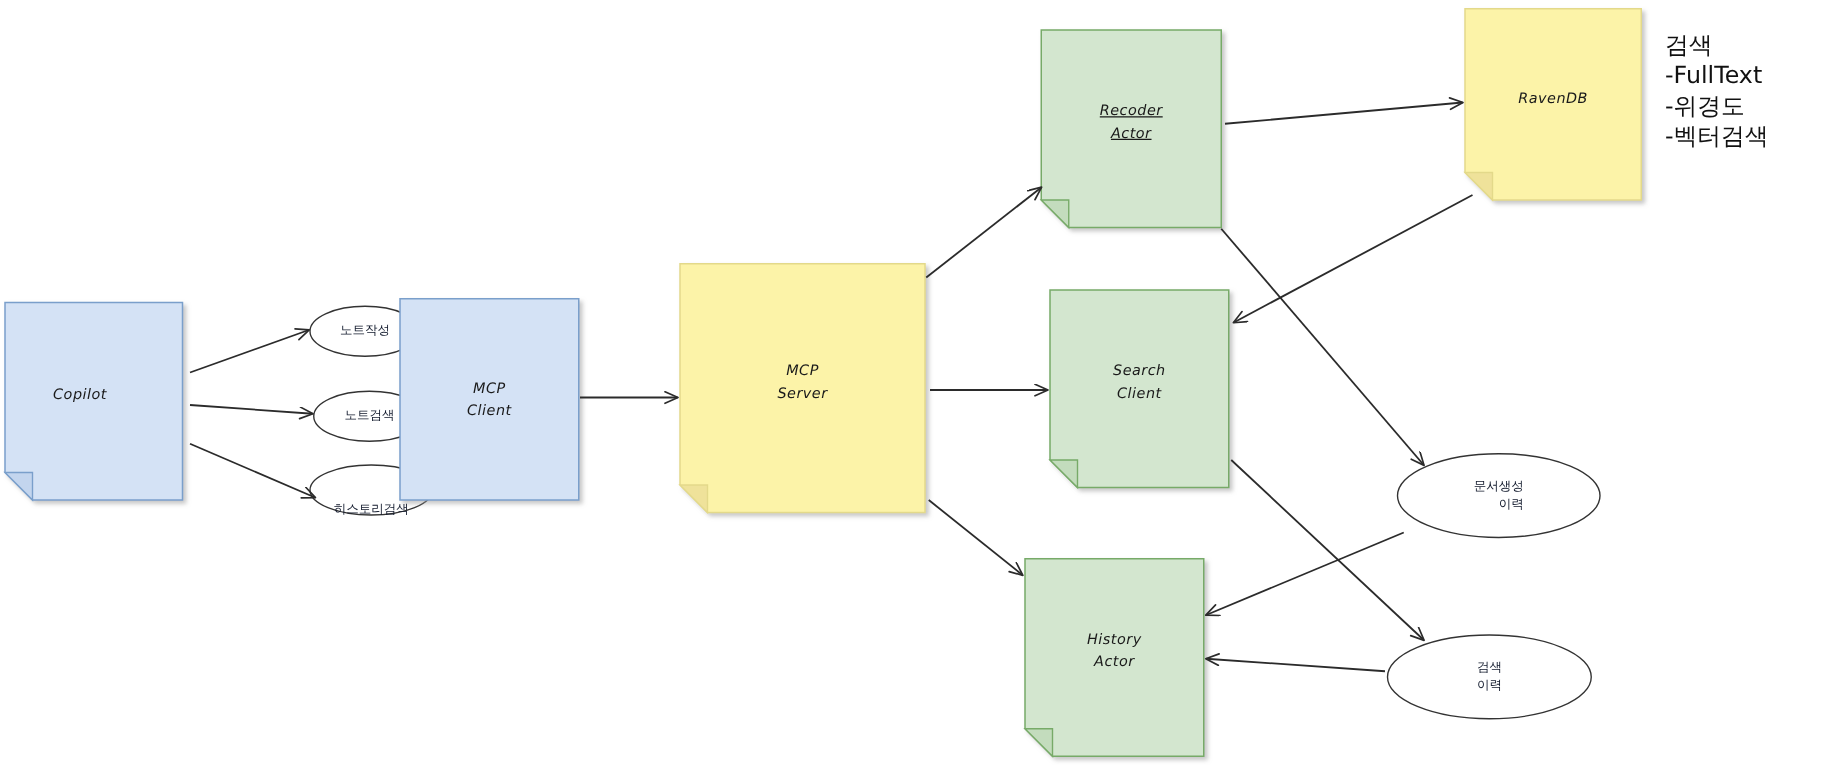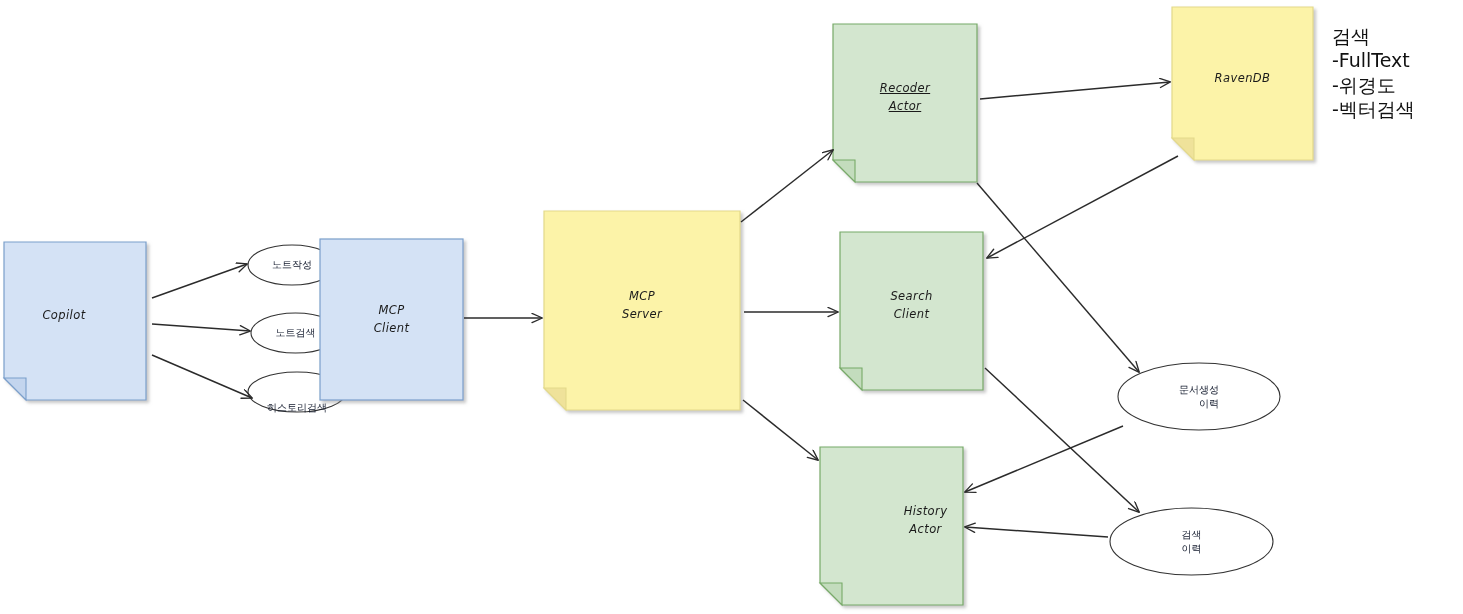--- a/index.html
+++ b/index.html
@@ -140,21 +140,21 @@
       <div class="node-label ko-label" style="left: 251px; top: 313px; width: 89px; height: 40px;">노트검색</div>
       <div class="node-label ko-label" style="left: 248px; top: 388px; width: 98px; height: 40px;">히스토리검색</div>
       <div class="node-label doc-label" style="left: 320px; top: 239px; width: 143px; height: 161px;">MCP
 Client</div>
       <div class="node-label doc-label" style="left: 544px; top: 211px; width: 196px; height: 189px;">MCP
 Server</div>
       <div class="node-label doc-label" style="left: 833px; top: 24px; width: 144px; height: 148px; text-decoration: underline;">Recoder
 Actor</div>
       <div class="node-label doc-label" style="left: 840px; top: 232px; width: 143px; height: 148px;">Search
 Client</div>
-      <div class="node-label doc-label" style="left: 820px; top: 447px; width: 143px; height: 148px; margin-left: 34px;">History
+      <div class="node-label doc-label" style="left: 820px; top: 447px; width: 143px; height: 148px;">History
 Actor</div>
       <div class="node-label doc-label" style="left: 1172px; top: 7px; width: 141px; height: 143px;">RavenDB</div>
       <div class="node-label ko-label" style="left: 1118px; top: 363px; width: 162px; height: 67px;">문서생성
 이력</div>
       <div class="node-label ko-label" style="left: 1110px; top: 508px; width: 163px; height: 67px;">검색
 이력</div>
     </div>
 
   <div class="note-ann" id="annotation-el" style="left: 1332px; top: 24px;">검색
 -FullText

